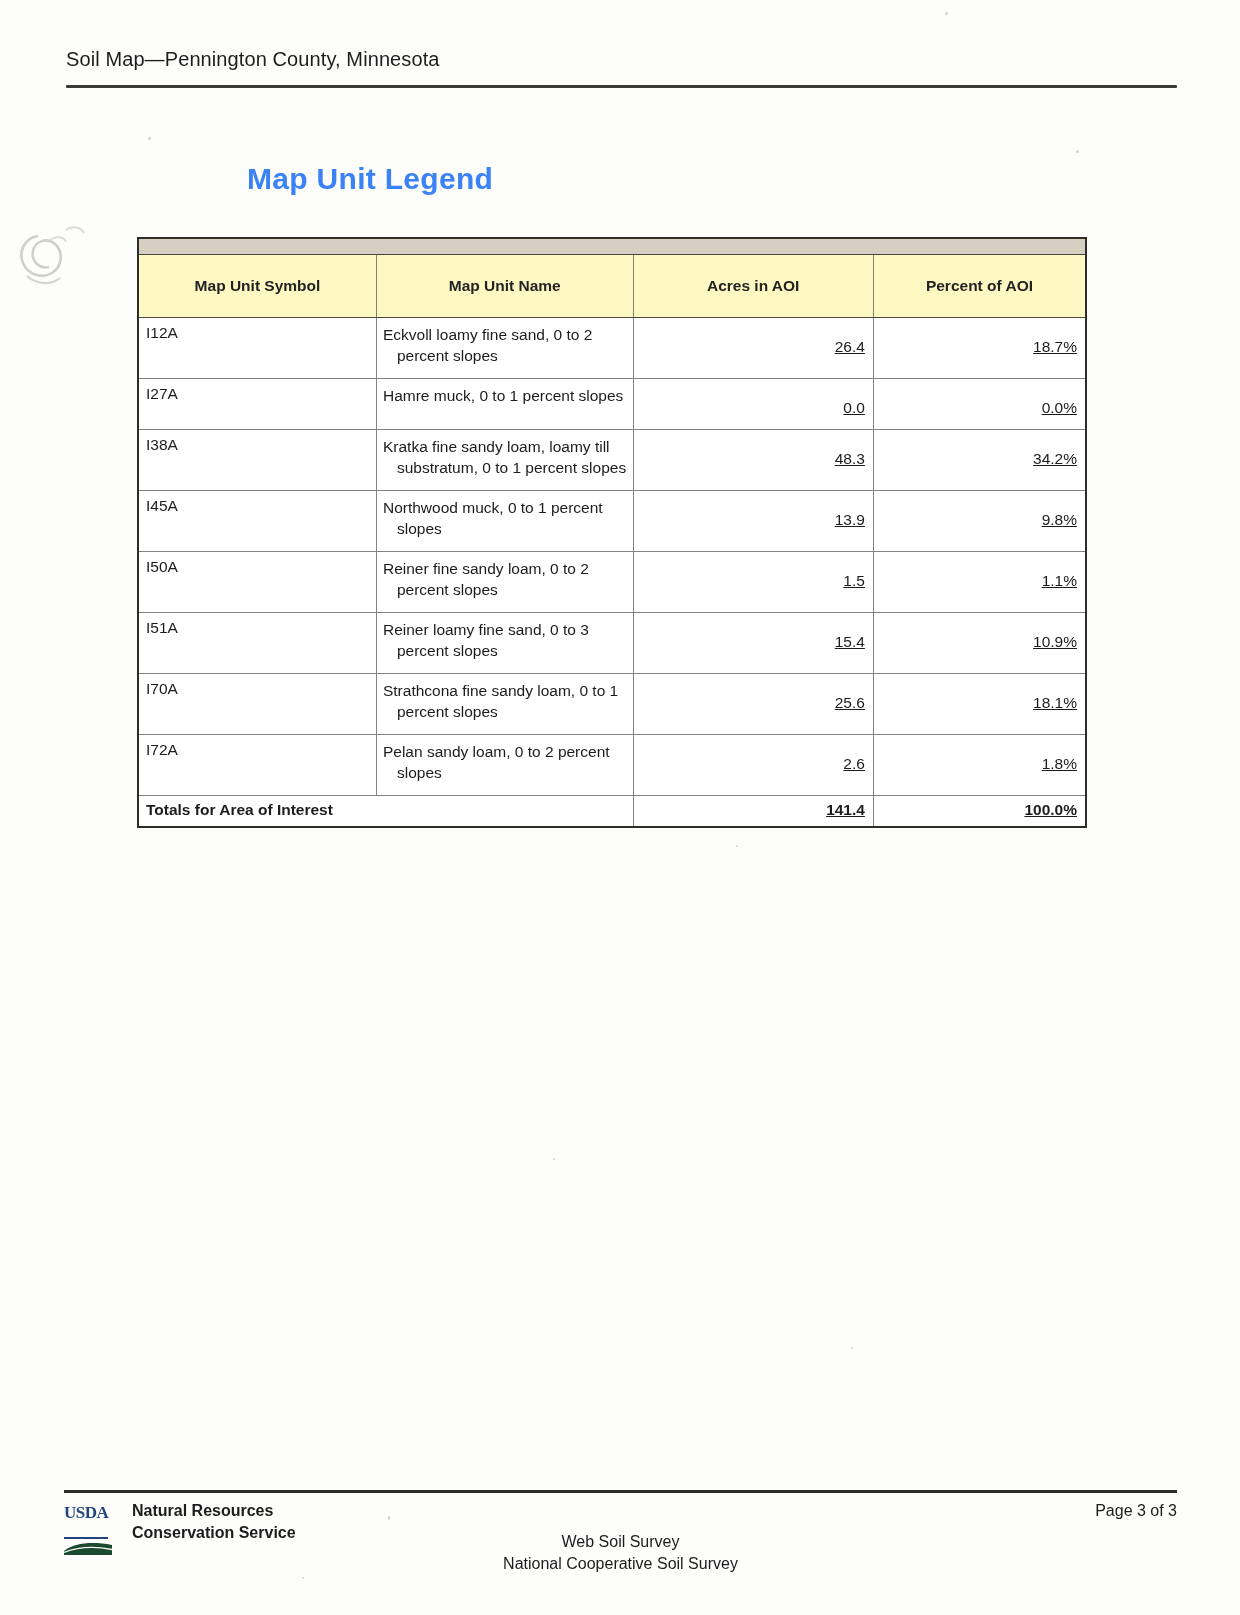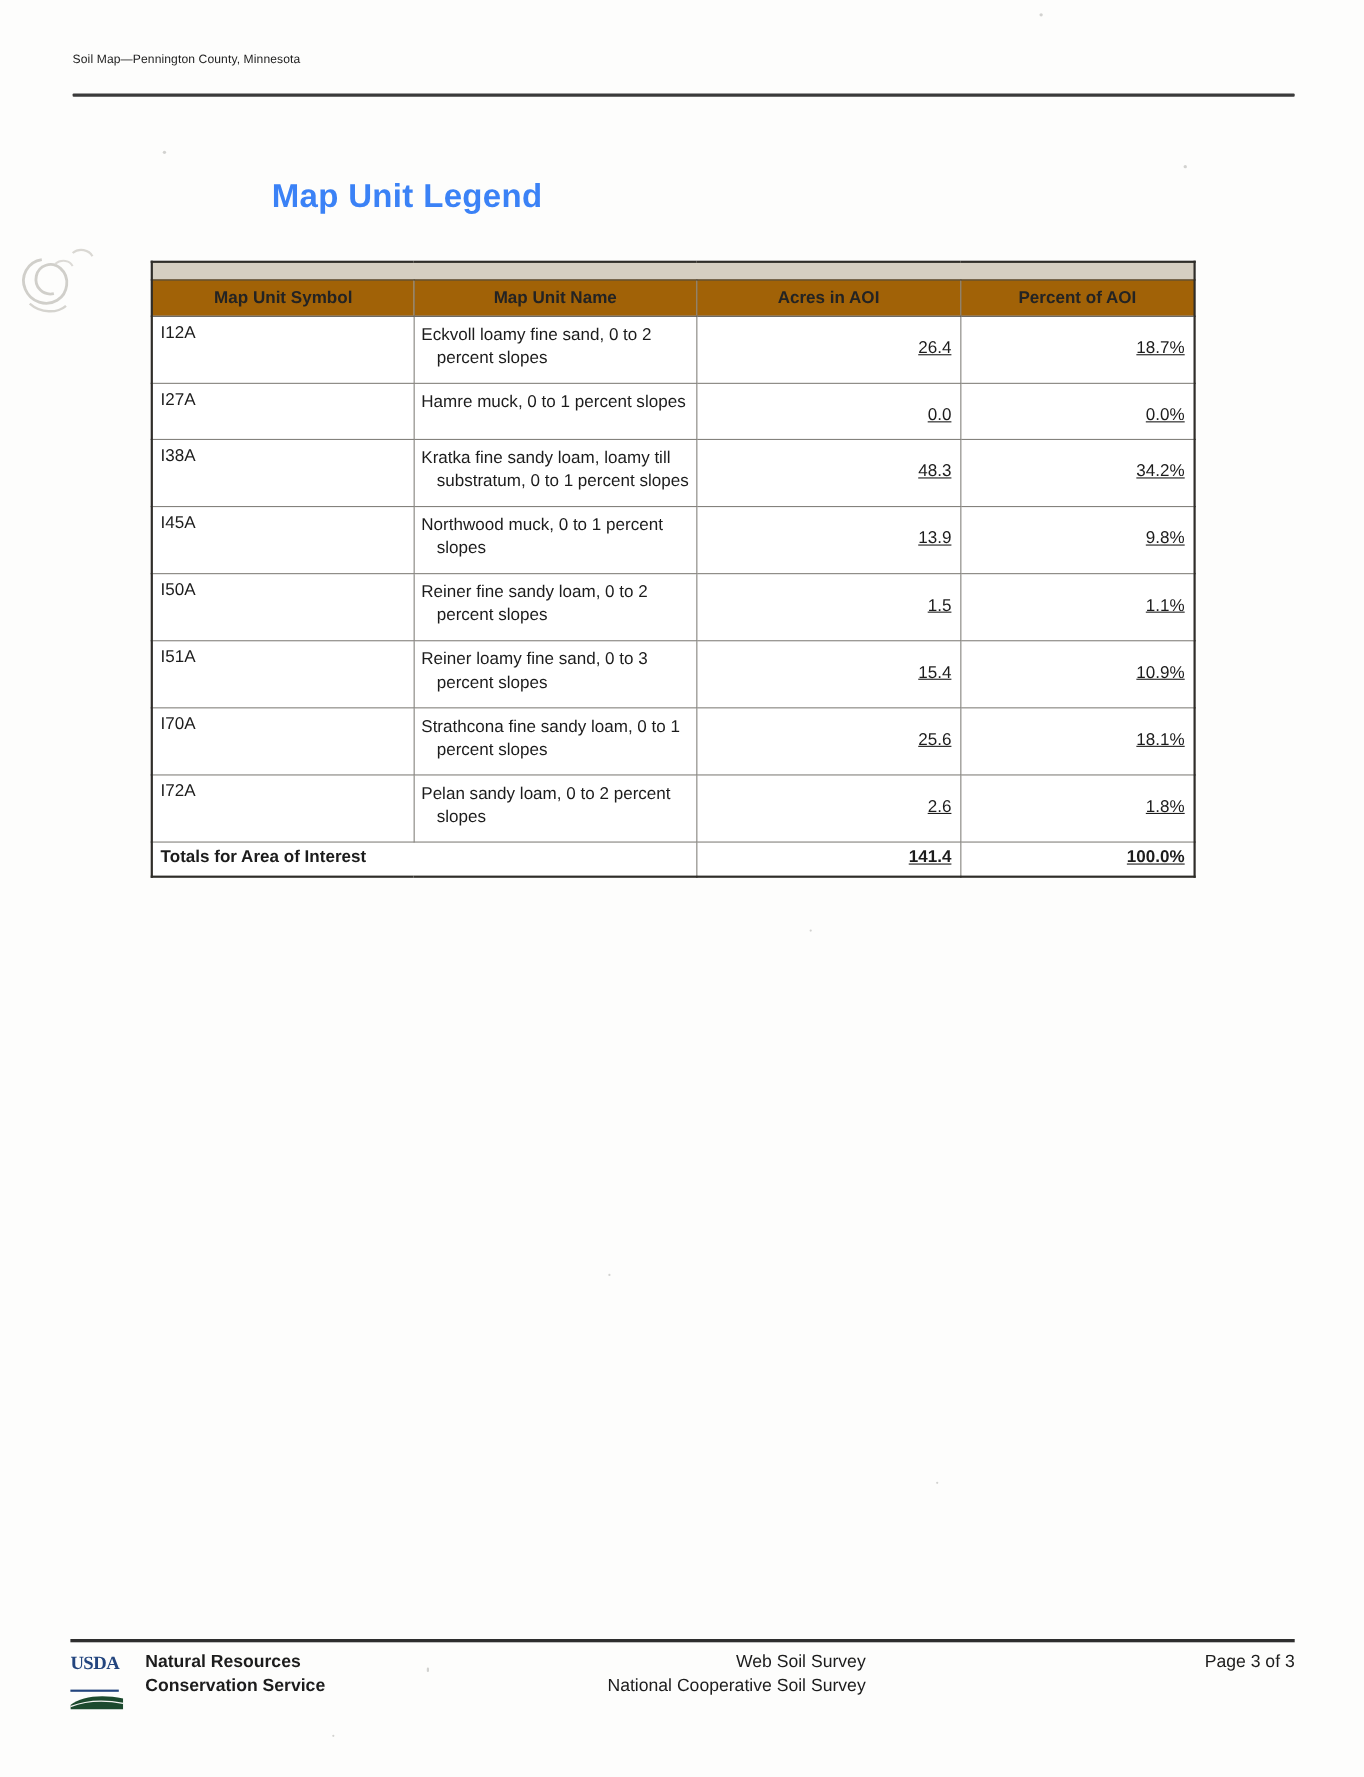--- a/index.html
+++ b/index.html
@@ -9,21 +9,21 @@
     background:#fdfdfc;
     color:#222;
     position:relative;
     overflow:hidden;
   }
   .page { position:absolute; inset:0; }
 
   
   .scan-header-text {
     position:absolute; left:66px; top:48px;
-    font-size:11px; color:#1d1d1d; letter-spacing:0.1px;
+    font-size:20px; color:#1d1d1d; letter-spacing:0.1px;
   }
   .scan-header-rule {
     position:absolute; left:66px; top:85px; width:1111px; height:3px;
     background:#3b3b3b; border-radius:1px;
   }
 
   
   .stamp { position:absolute; left:6px; top:218px; opacity:0.85; }
 
   
@@ -38,22 +38,22 @@
     border-collapse:collapse;
     font-size:15.5px; color:#1c1c1c;
     border:2px solid #2f2d29;
     background:#ffffff;
   }
   table.legend td, table.legend th { border:1px solid #84827d; }
   tr.band td {
     height:16px; background:#d6cfc2; border-bottom:1px solid #4a4843;
   }
   tr.cols th {
-    background:#a16207; font-weight:bold; text-align:center;
-    padding:7px 4px; font-size:15.5px; color:#232323;
+    background:#fef9c3; font-weight:bold; text-align:center;
+    padding:22px 4px; font-size:15.5px; color:#232323;
     border-bottom:1px solid #4a4843;
   }
   td.sym { vertical-align:top; padding:6px 6px 12px 7px; }
   td.name {
     vertical-align:top; padding:6px 2px 12px 20px;
     text-indent:-14px; line-height:21px;
   }
   td.num { vertical-align:top; text-align:right; padding:20px 8px 12px 4px;text-decoration:underline; }
   tr.totals td { font-weight:bold; padding-top:5px; padding-bottom:7px; }
   tr.totals td.label { padding-left:7px; }
@@ -72,21 +72,21 @@
   .usda-logo { width:52px; padding-top:2px; }
   .usda-text {
     display:inline-block;
     font-family:"Liberation Serif", serif;
     font-weight:bold; font-size:17px; letter-spacing:-0.5px;
     color:#23457e; border-bottom:2px solid #23457e;
     line-height:1; padding-bottom:16px;
   }
   .usda-swoosh { display:block; margin-top:1px; }
   .f-agency { font-weight:bold; }
-  .f-center { flex:1; text-align:right; }
+  .f-center { flex:1; text-align:center;margin-top:31px; }
   .f-right { width:390px; text-align:right; }
 
   
   .speck {
     position:absolute; width:3px; height:3px; border-radius:50%;
     background:#b5b5b2; opacity:0.6;
   }
 </style>
 </head>
 <body>

